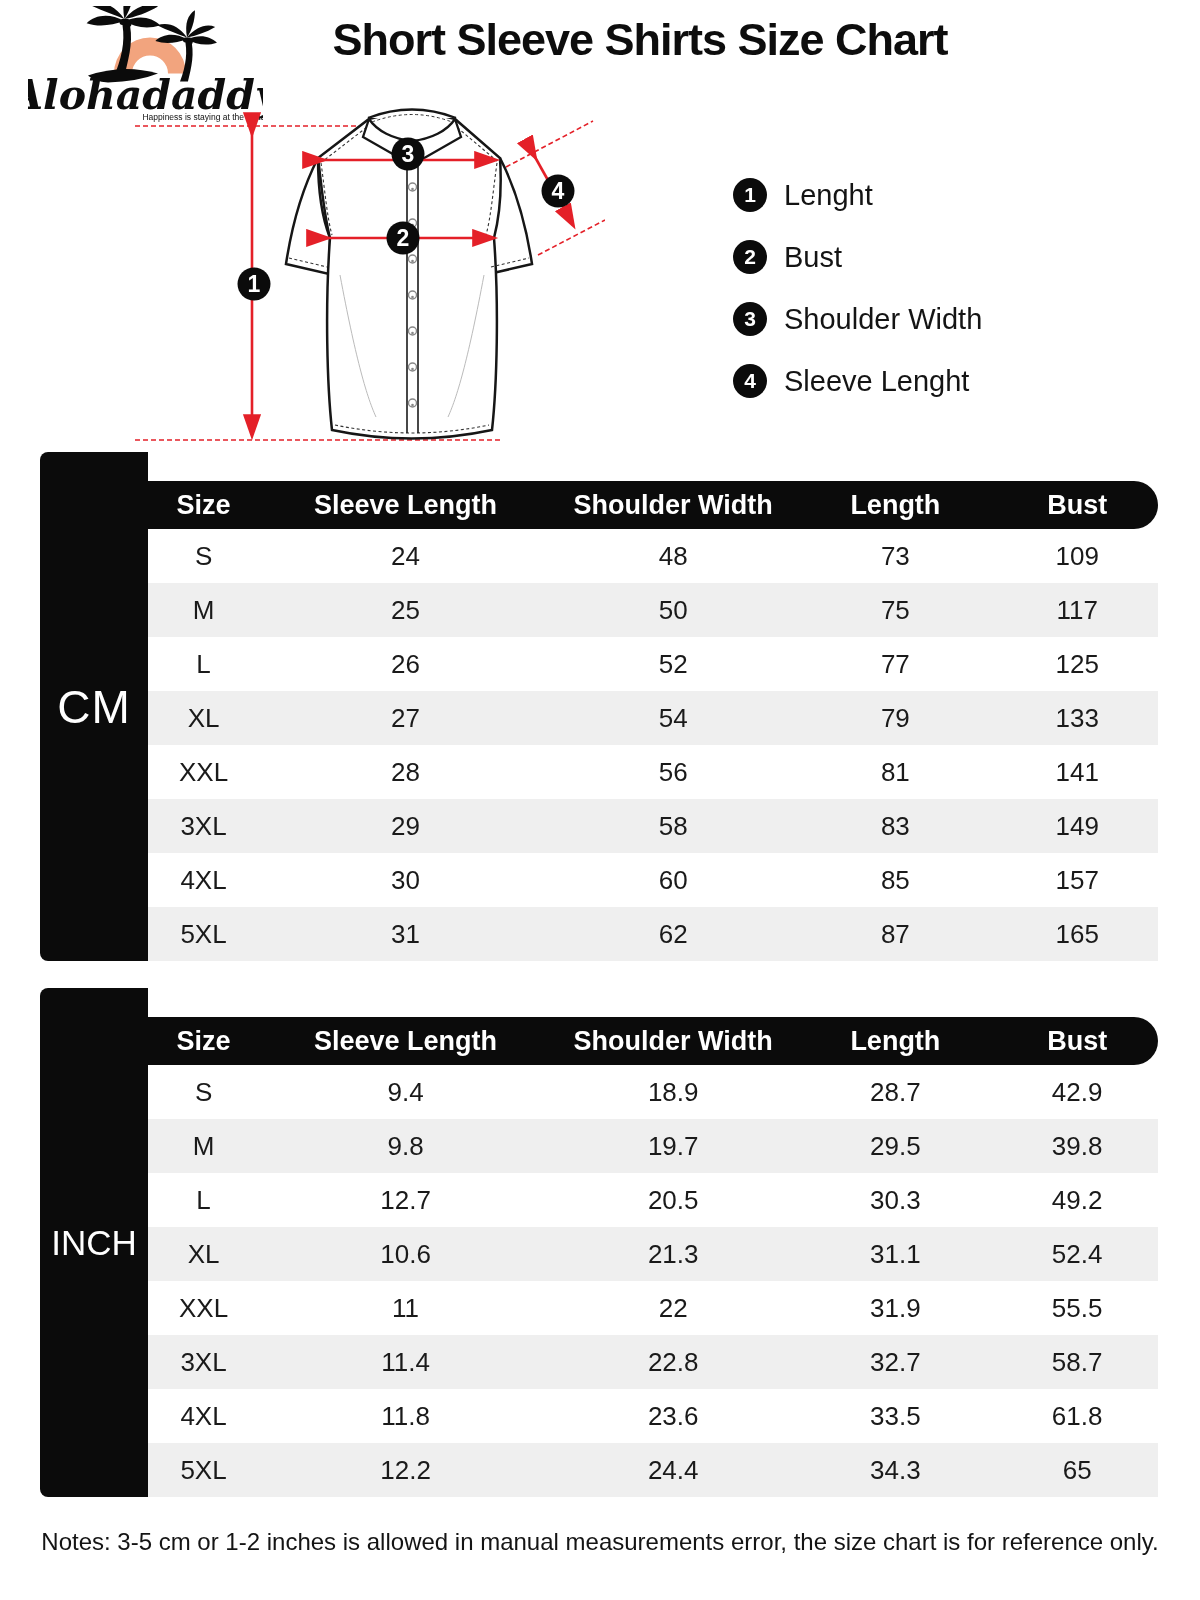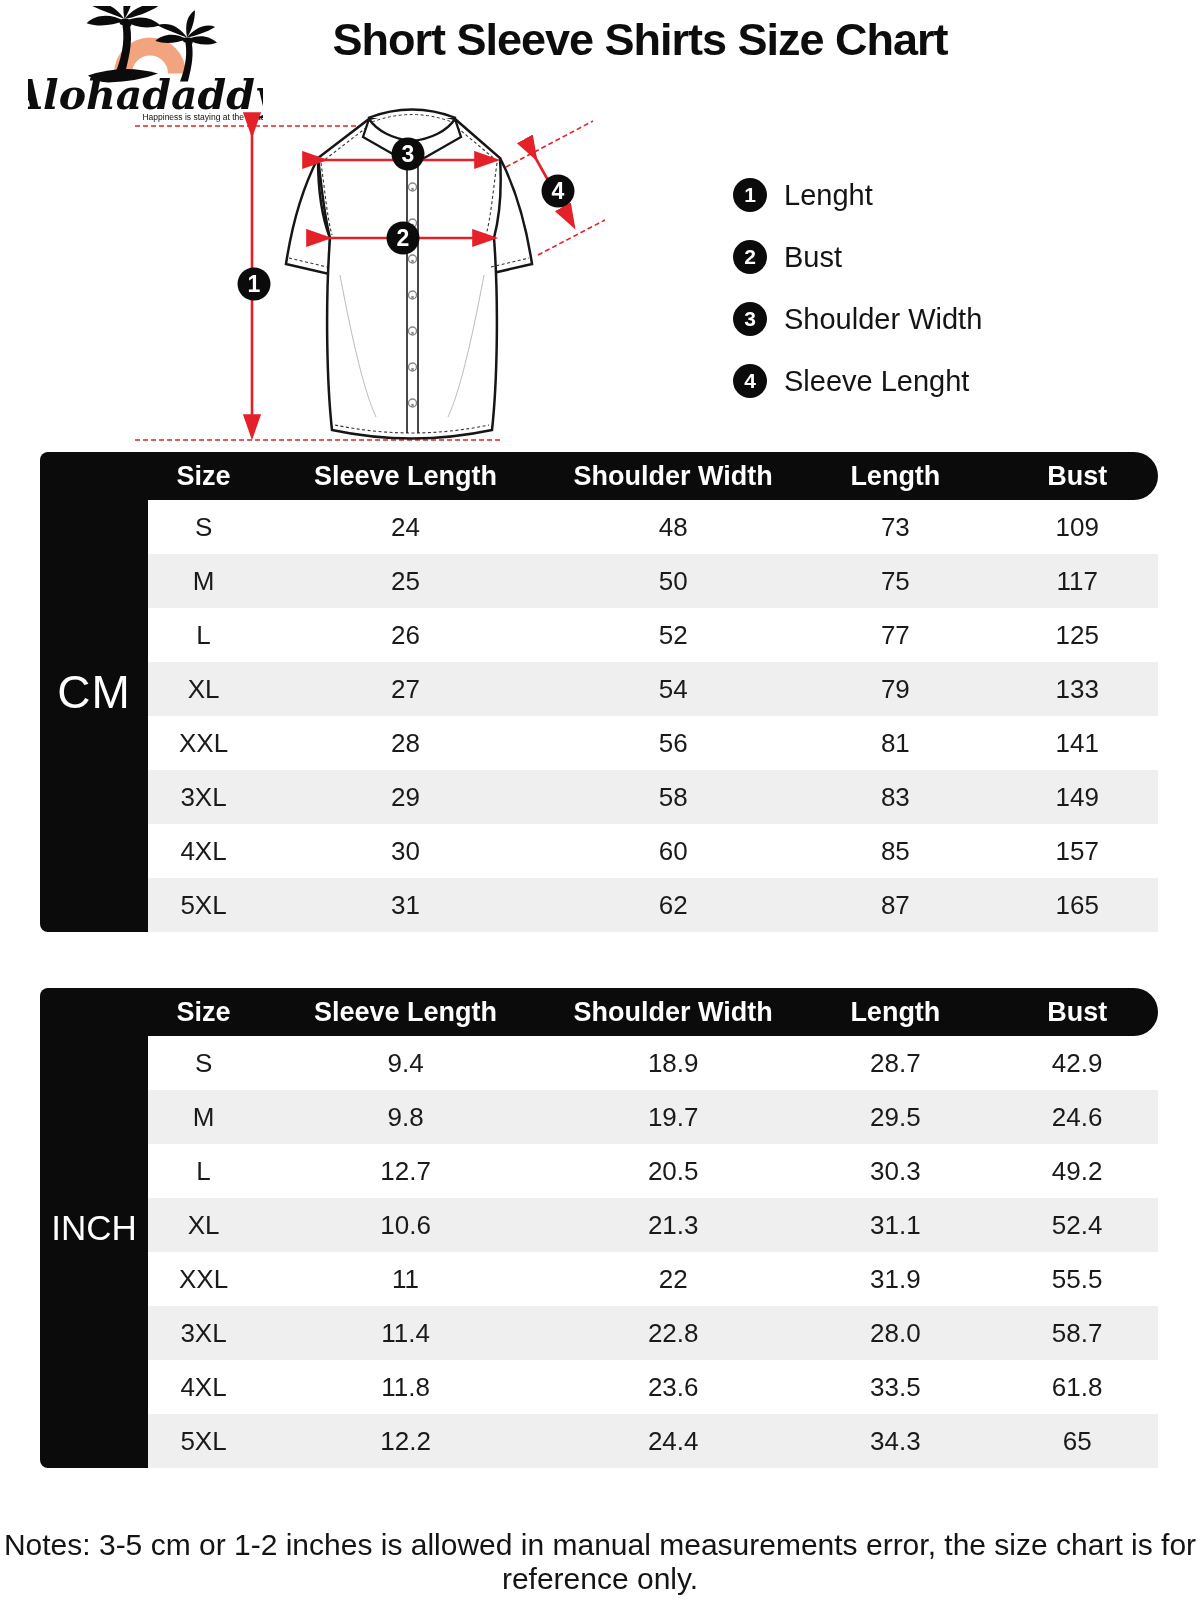--- a/index.html
+++ b/index.html
@@ -24,31 +24,31 @@
 
   
   .size-table{position:absolute;left:40px;width:1118px;display:flex;}
   .size-table.cm{top:452px;}
   .size-table.inch{top:988px;}
   .unit-band{width:108px;background:#0b0b0b;color:#fff;font-weight:normal;
              display:flex;align-items:center;justify-content:center;
              border-radius:8px 0 0 8px;flex:0 0 auto;}
   .cm .unit-band{font-size:46px;letter-spacing:1px;}
   .inch .unit-band{font-size:35px;}
-  .table-main{flex:1;display:flex;flex-direction:column;}
+  .table-main{flex:1;display:flex;flex-direction:column;margin-top:29px;}
   .thead{display:flex;align-items:center;height:48px;background:#0b0b0b;color:#fff;
          font-weight:bold;font-size:27px;border-radius:0 26px 26px 0;}
   .trow{display:flex;align-items:center;height:54px;background:#fff;font-size:26px;color:#1a1a1a;}
   .trow.alt{background:#efefef;}
   .tcell{text-align:center;}
   .c0{width:11%;} .c1{width:29%;} .c2{width:24%;} .c3{width:20%;} .c4{width:16%;}
 
   
   .notes{position:absolute;left:0;top:1528px;width:1200px;text-align:center;
-         font-size:30px;color:#141414;}
+         font-size:24px;color:#141414;}
 </style>
 </head>
 <body>
 
 <div class="page">
 
   <svg class="logo" viewBox="0 0 235 115" aria-hidden="true">
     <defs>
       <g id="palm">
         <path d="M0,0 C7,-18 9,-34 5,-50 L12,-50 C17,-32 13,-16 9,0 Z"></path>
@@ -261,21 +261,21 @@
             <div class="tcell c1">9.4</div>
             <div class="tcell c2">18.9</div>
             <div class="tcell c3">28.7</div>
             <div class="tcell c4">42.9</div>
           </div>
           <div class="trow alt">
             <div class="tcell c0">M</div>
             <div class="tcell c1">9.8</div>
             <div class="tcell c2">19.7</div>
             <div class="tcell c3">29.5</div>
-            <div class="tcell c4">24.6</div>
+            <div class="tcell c4">39.8</div>
           </div>
           <div class="trow">
             <div class="tcell c0">L</div>
             <div class="tcell c1">12.7</div>
             <div class="tcell c2">20.5</div>
             <div class="tcell c3">30.3</div>
             <div class="tcell c4">49.2</div>
           </div>
           <div class="trow alt">
             <div class="tcell c0">XL</div>
@@ -288,21 +288,21 @@
             <div class="tcell c0">XXL</div>
             <div class="tcell c1">11</div>
             <div class="tcell c2">22</div>
             <div class="tcell c3">31.9</div>
             <div class="tcell c4">55.5</div>
           </div>
           <div class="trow alt">
             <div class="tcell c0">3XL</div>
             <div class="tcell c1">11.4</div>
             <div class="tcell c2">22.8</div>
-            <div class="tcell c3">28.0</div>
+            <div class="tcell c3">32.7</div>
             <div class="tcell c4">58.7</div>
           </div>
           <div class="trow">
             <div class="tcell c0">4XL</div>
             <div class="tcell c1">11.8</div>
             <div class="tcell c2">23.6</div>
             <div class="tcell c3">33.5</div>
             <div class="tcell c4">61.8</div>
           </div>
           <div class="trow alt">

